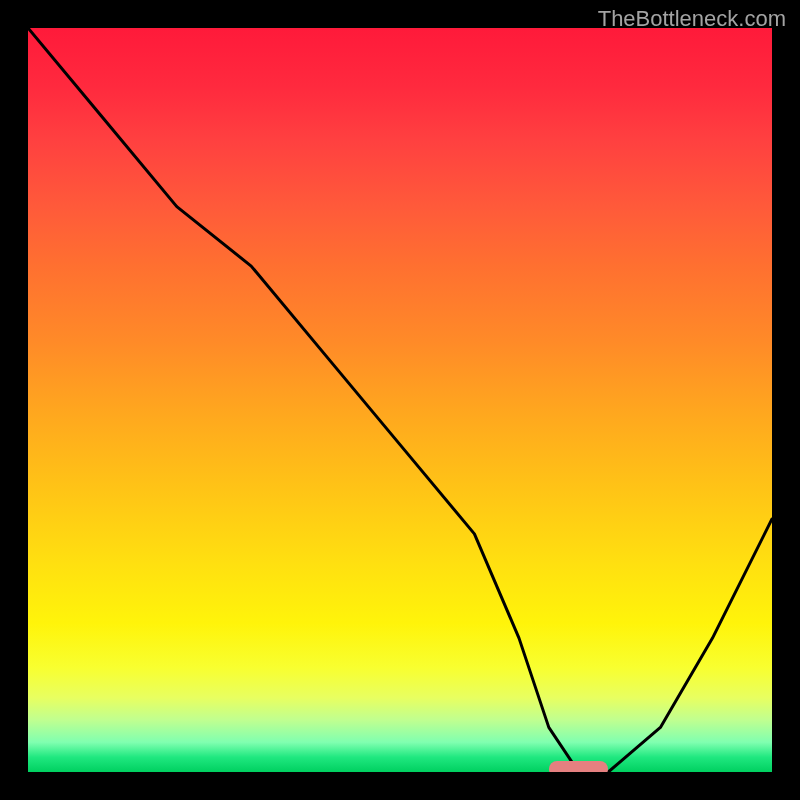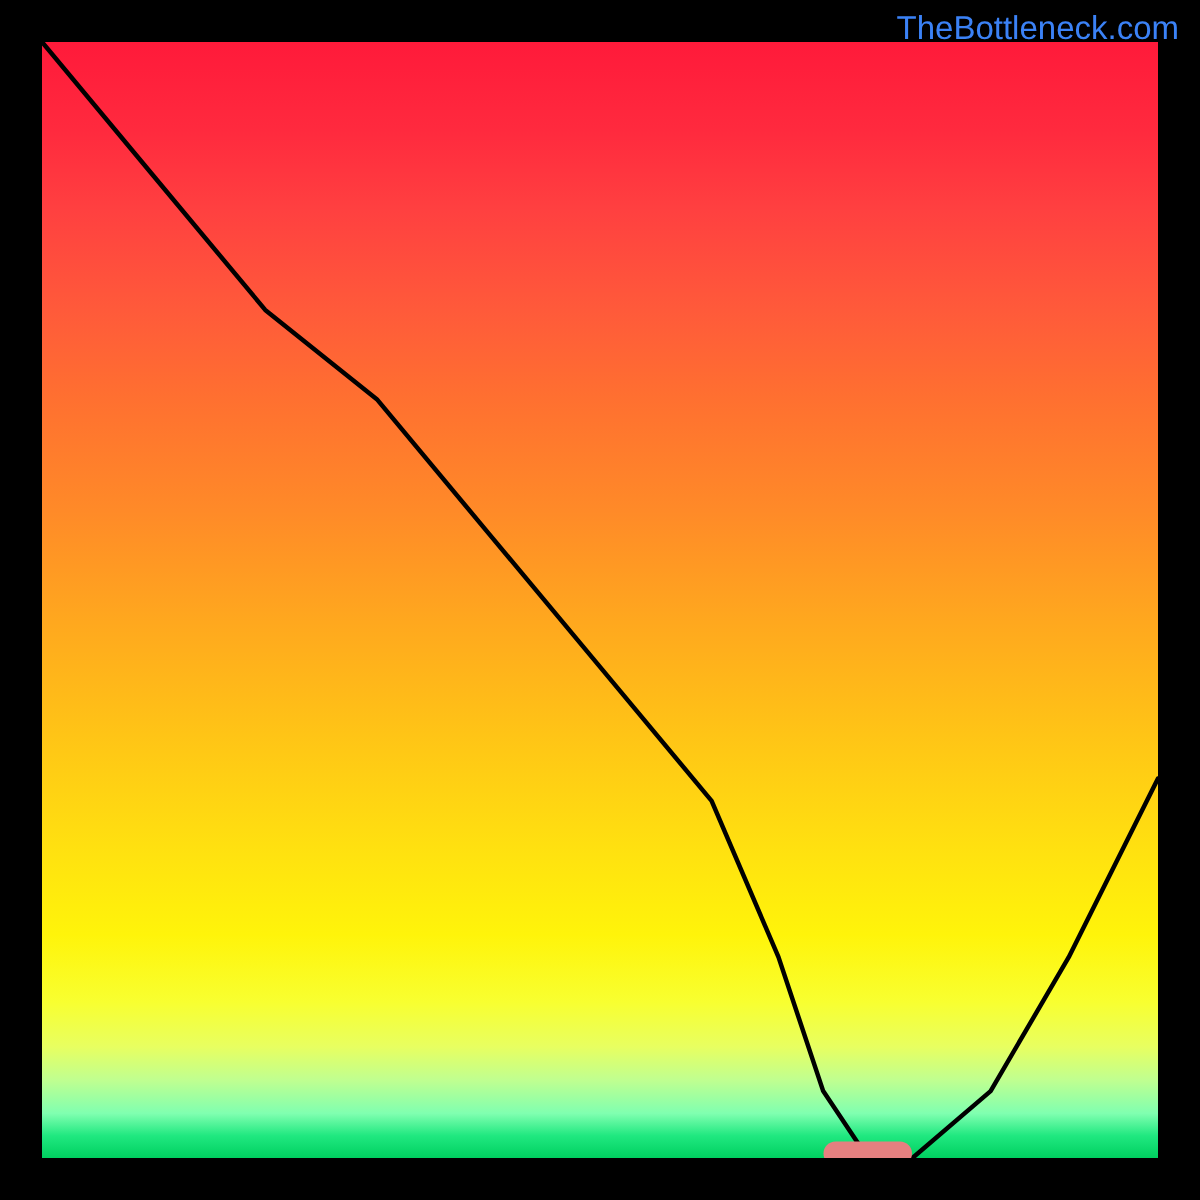--- a/index.html
+++ b/index.html
@@ -8,21 +8,21 @@
     height: 800px;
     background: #000;
     position: relative;
     font-family: Arial, sans-serif;
     overflow: hidden;
   }
   .watermark {
     position: absolute;
     top: 6px;
     right: 14px;
-    color: #3b82f6;
+    color: #a3a3a3;
     font-size: 22px;
     font-weight: 500;
     z-index: 10;
   }
   .plot-area {
     position: absolute;
     left: 28px;
     top: 28px;
     width: 744px;
     height: 744px;

